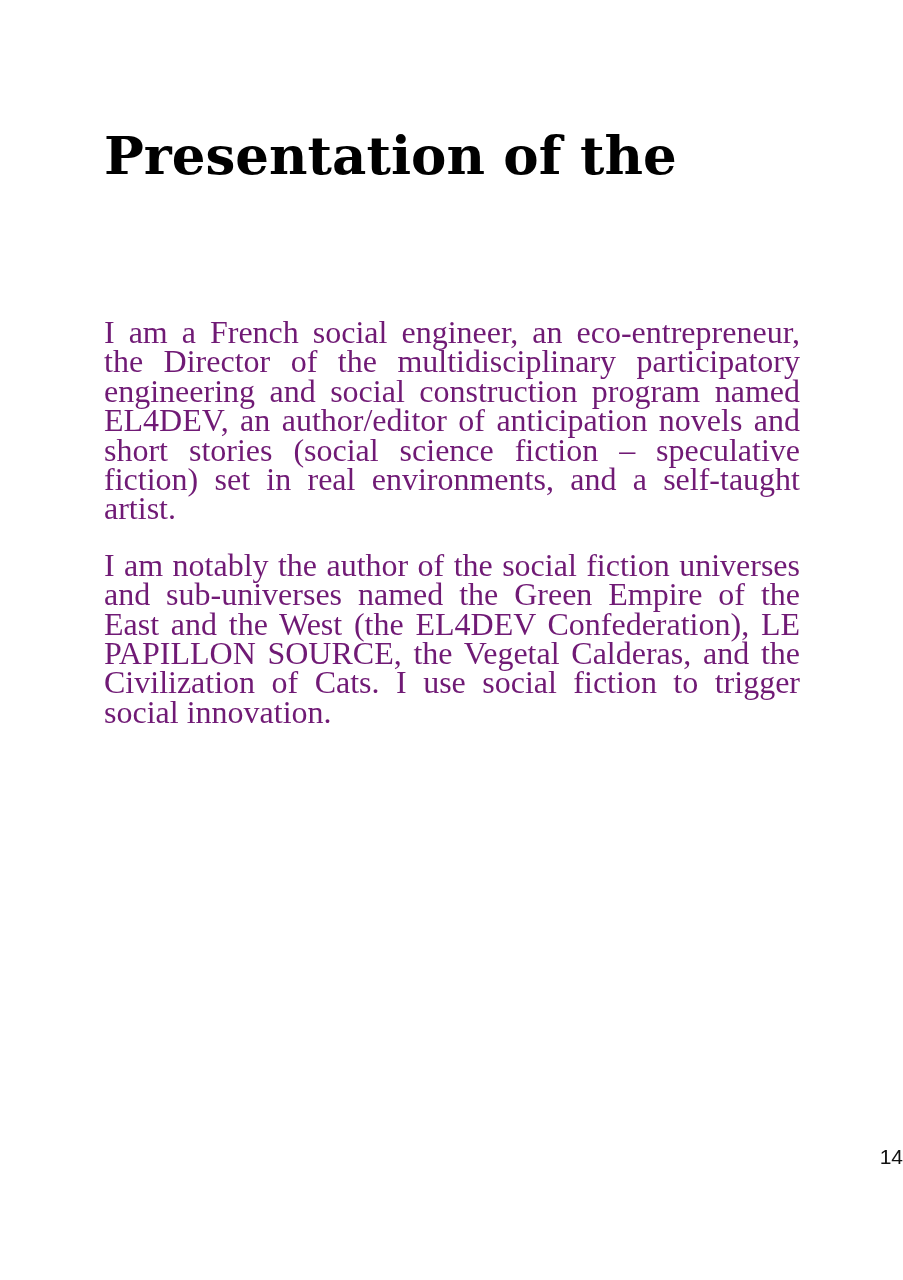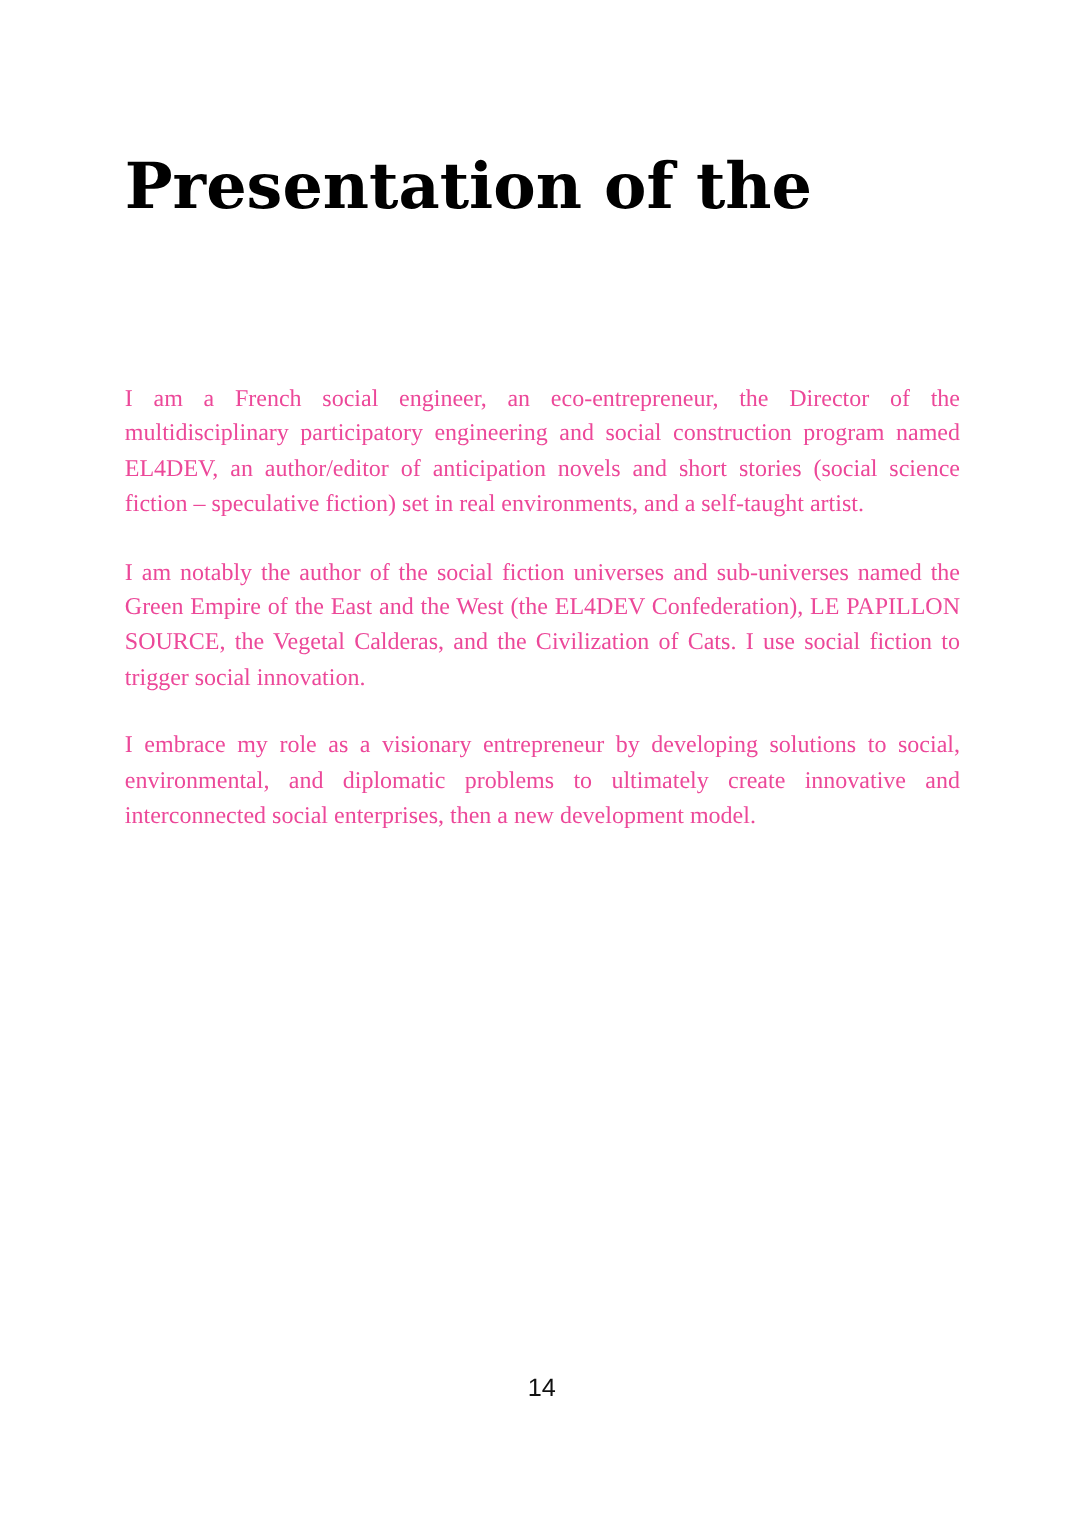--- a/index.html
+++ b/index.html
@@ -40,50 +40,49 @@
   }
   .body-text {
     position: absolute;
     left: 104px;
     top: 318px;
     width: 696px;
   }
   .body-text p {
     margin: 0 0 27px 0;
     font-family: "Liberation Serif", serif;
-    font-size: 20px;
+    font-size: 32px;
     line-height: 29.4px;
     text-align: justify;
     text-justify: inter-word;
-    color: #ec4899;
+    color: #701a75;
   }
   .footer {
     position: absolute;
     left: 0;
     top: 1144px;
     width: 903px;
-    text-align: center;
+    text-align: right;
     font-family: "Liberation Sans", sans-serif;
     font-size: 21px;
     line-height: 26px;
     color: #111111;
   }
 </style>
 </head>
 <body>
 
 <div class="page">
 
   <h1 class="doc-title">
     <span class="title-line">Presentation of the</span>
   </h1>
 
   <div class="body-text">
     <p>I am a French social engineer, an eco-entrepreneur, the Director of the multidisciplinary participatory engineering and social construction program named EL4DEV, an author/editor of anticipation novels and short stories (social science fiction – speculative fiction) set in real environments, and a self-taught artist.</p>
     <p>I am notably the author of the social fiction universes and sub-universes named the Green Empire of the East and the West (the EL4DEV Confederation), LE PAPILLON SOURCE, the Vegetal Calderas, and the Civilization of Cats. I use social fiction to trigger social innovation.</p>
-    <p>I embrace my role as a visionary entrepreneur by developing solutions to social, environmental, and diplomatic problems to ultimately create innovative and interconnected social enterprises, then a new development model.</p>
   </div>
 
   <div class="footer">
     <span>14</span>
   </div>
 
 </div>
 
 </body></html>

